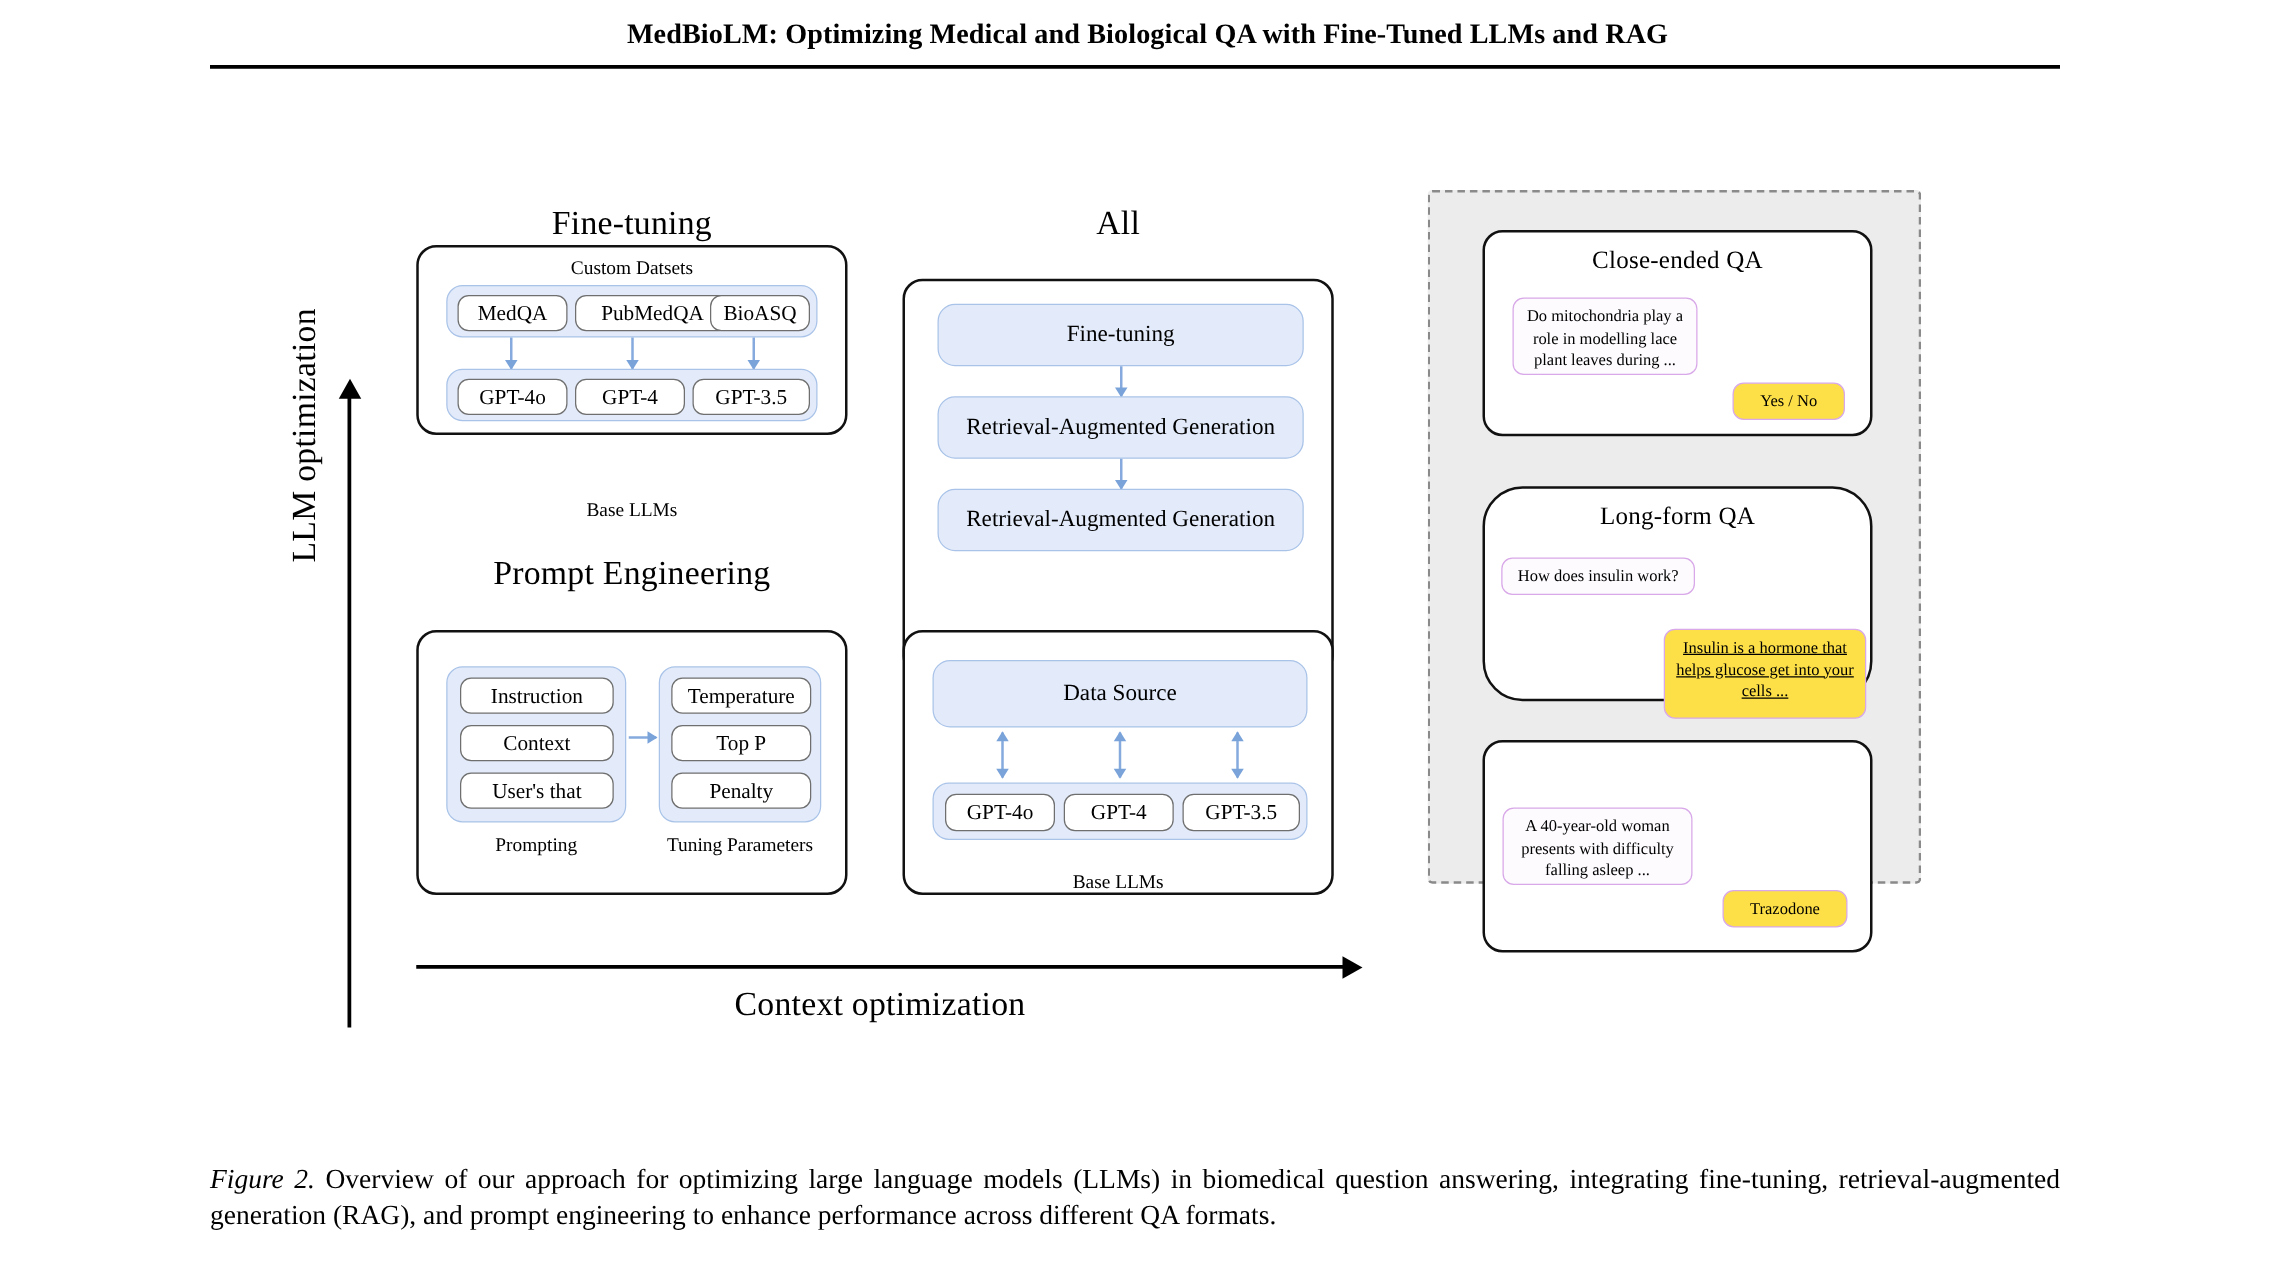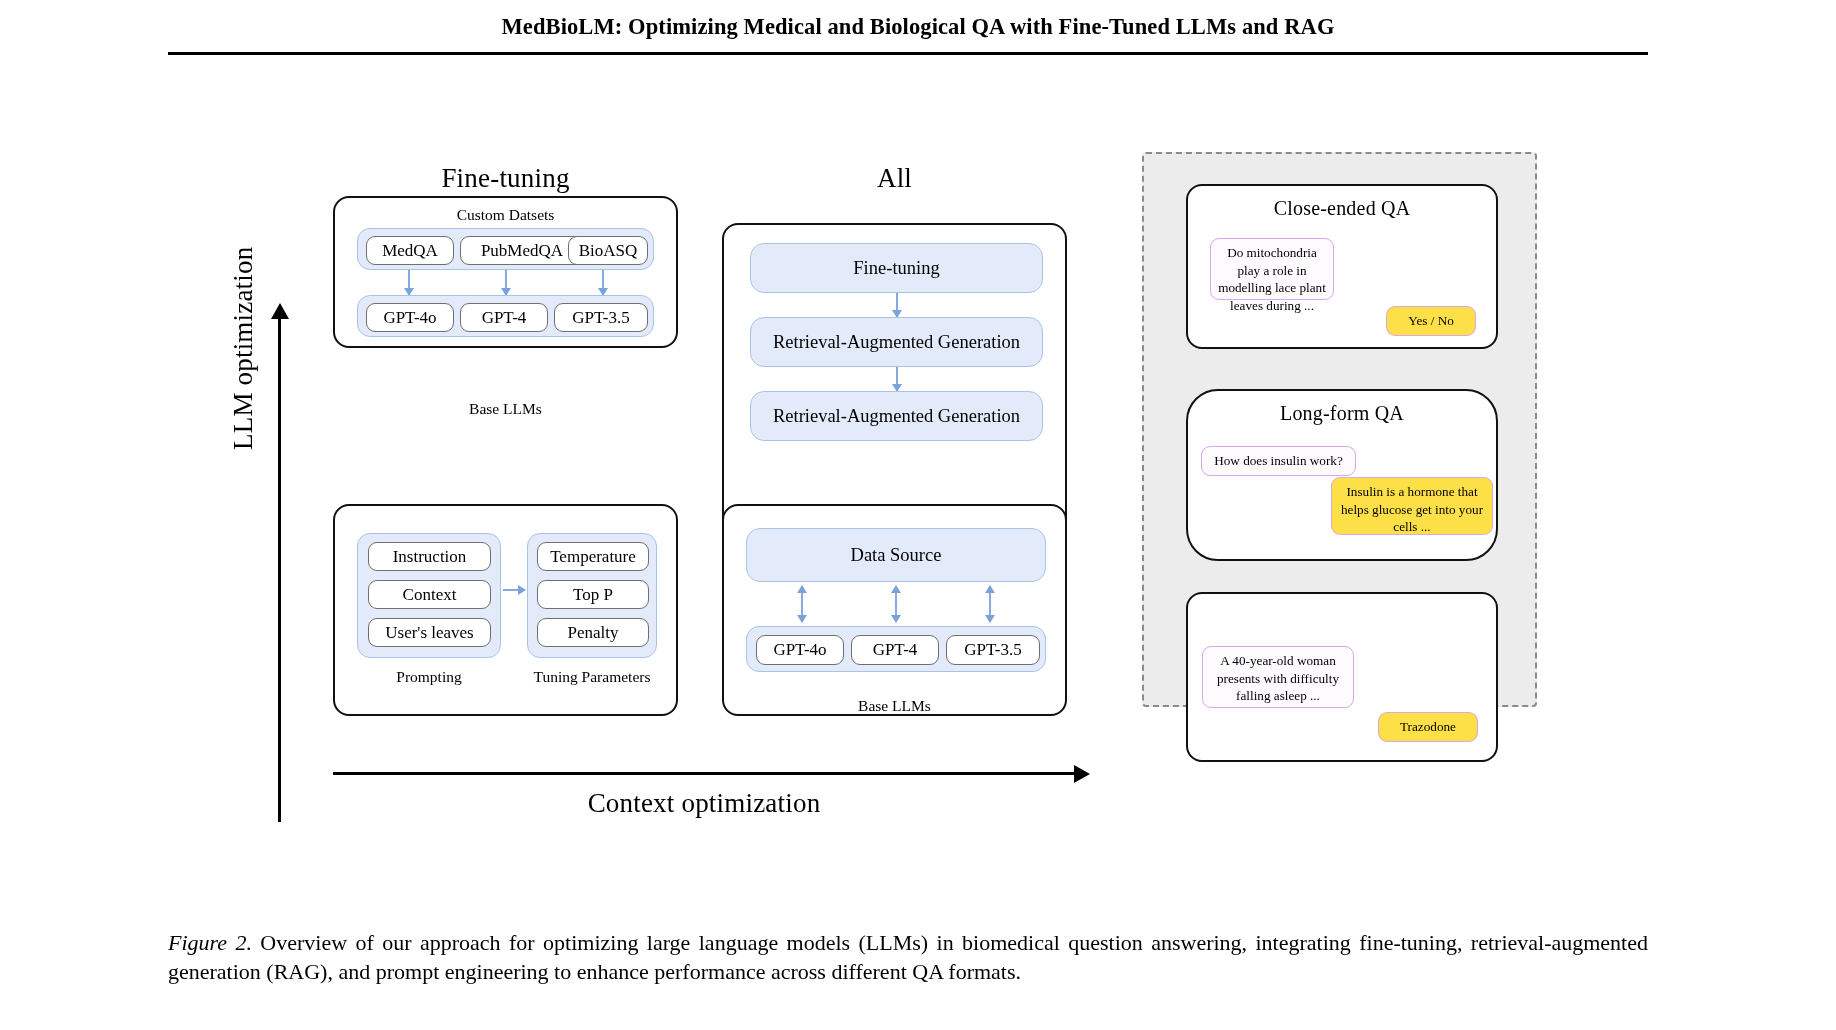--- a/index.html
+++ b/index.html
@@ -329,27 +329,28 @@
         <div class="head"></div>
     </div>
     <div class="stage" style="left:26px; top:92px; width:293px; height:50px;">Retrieval-Augmented Generation</div>
     <div class="arr-down" style="left:167px; top:142px; width:12px; height:24px;">
       <div class="shaft"></div>
         <div class="head"></div>
     </div>
     <div class="stage" style="left:26px; top:166px; width:293px; height:50px;">Retrieval-Augmented Generation</div>
   </div>
 
+  <div class="quad-title" style="left:333px; top:343px; width:345px;">Prompt Engineering</div>
 
   <div class="panel" style="left:333px; top:404px; width:345px; height:212px;">
 
     <div class="group" style="left:22px; top:27px; width:144px; height:125px;">
       <div class="chip" style="left:10px; top:8px; width:123px; height:29px;">Instruction</div>
       <div class="chip" style="left:10px; top:46px; width:123px; height:29px;">Context</div>
-      <div class="chip" style="left:10px; top:84px; width:123px; height:29px;">User's leaves</div>
+      <div class="chip" style="left:10px; top:84px; width:123px; height:29px;">User's that</div>
     </div>
 
     <div class="arr-right" style="left:168px; top:78px; width:22px; height:12px;">
       <div class="shaft"></div>
         <div class="head"></div>
     </div>
 
     <div class="group" style="left:192px; top:27px; width:130px; height:125px;padding-left:28px;">
       <div class="chip" style="left:9px; top:8px; width:112px; height:29px;">Temperature</div>
       <div class="chip" style="left:9px; top:46px; width:112px; height:29px;">Top P</div>
@@ -385,28 +386,28 @@
       <div class="chip" style="left:104px; top:8px; width:88px; height:30px;">GPT-4</div>
       <div class="chip" style="left:199px; top:8px; width:94px; height:30px;">GPT-3.5</div>
     </div>
   </div>
   <div class="panel-caption" style="left:722px; top:597px; width:345px;">Base LLMs</div>
 
   <div class="qa-panel">
 
     <div class="qa-card" style="top:30px; height:165px;">
       <div class="qa-card-title">Close-ended QA</div>
-      <div class="bubble bubble-q" style="left:22px; top:52px; width:124px; height:62px;">Do mitochondria play a role in modelling lace plant leaves during ...</div>
+      <div class="bubble bubble-q" style="left:22px; top:52px; width:148px; height:62px;">Do mitochondria play a role in modelling lace plant leaves during ...</div>
       <div class="bubble bubble-a bubble-center" style="left:198px; top:120px; width:90px; height:30px;">Yes / No</div>
     </div>
 
     <div class="qa-card" style="top:235px; height:172px;border-radius:32px;">
       <div class="qa-card-title">Long-form QA</div>
       <div class="bubble bubble-q bubble-center" style="left:13px; top:55px; width:155px; height:30px;">How does insulin work?</div>
-      <div class="bubble bubble-a" style="left:143px; top:86px; width:162px; height:58px;">Insulin is a hormone that helps glucose get into your cells ...</div>
+      <div class="bubble bubble-a" style="left:143px; top:112px; width:162px; height:72px;text-decoration:underline;">Insulin is a hormone that helps glucose get into your cells ...</div>
     </div>
 
     <div class="qa-card" style="top:438px; height:170px;">
       <div class="bubble bubble-q" style="left:14px; top:52px; width:152px; height:62px;">A 40-year-old woman presents with difficulty falling asleep ...</div>
       <div class="bubble bubble-a bubble-center" style="left:190px; top:118px; width:100px; height:30px;">Trazodone</div>
     </div>
   </div>
 </div>
 
 <div class="caption">

